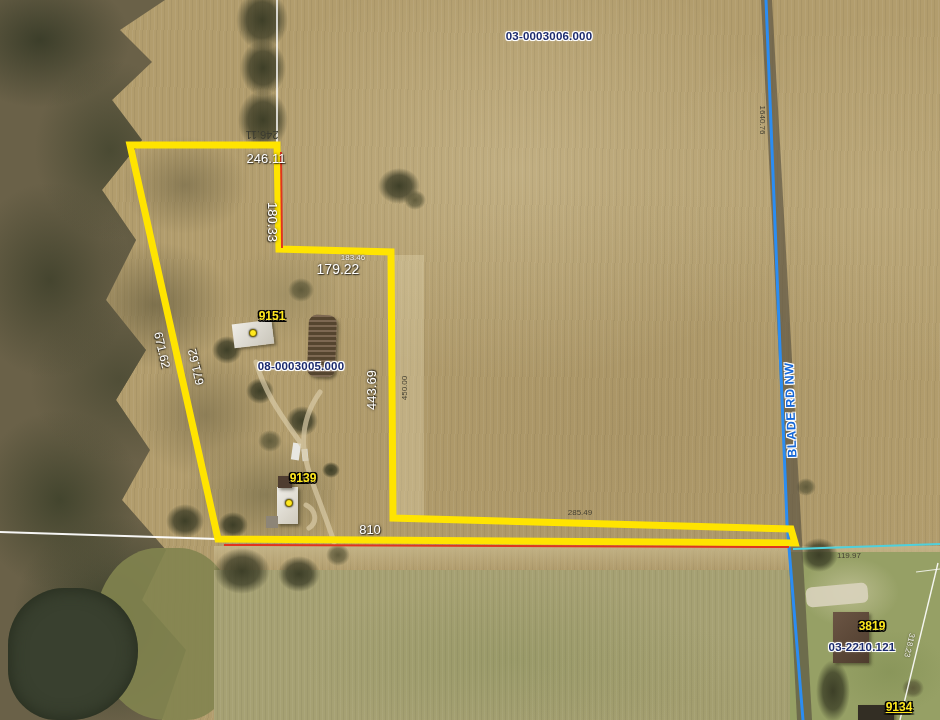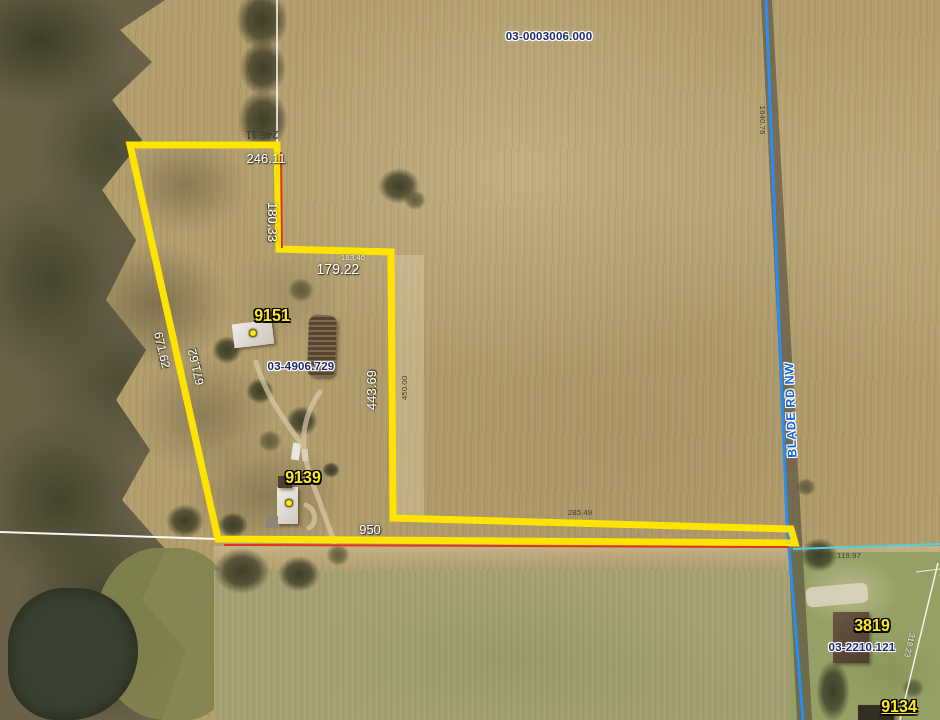--- a/index.html
+++ b/index.html
@@ -65,21 +65,21 @@
   .drive-9136{left:806px;top:585px;width:62px;height:20px;background:#d9d3bd;border-radius:6px;transform:rotate(-5deg);opacity:.9;}
   .house-9134{left:858px;top:705px;width:36px;height:15px;background:#332e24;}
 
   
   svg.overlay{left:0;top:0;width:940px;height:720px;pointer-events:none;}
 
   
   .label{white-space:nowrap;transform:translate(-50%,-50%);z-index:30;line-height:1;}
   .parcel-id{font-size:11.5px;font-weight:bold;color:#1b2a6e;letter-spacing:0.2px;
     text-shadow:-1px -1px 0 #fff,1px -1px 0 #fff,-1px 1px 0 #fff,1px 1px 0 #fff,0 0 3px #fff;}
-  .addr{font-size:16px;font-weight:bold;color:#ffe81e;
+  .addr{font-size:12px;font-weight:bold;color:#ffe81e;
     text-shadow:-1.5px -1.5px 0 #000,1.5px -1.5px 0 #000,-1.5px 1.5px 0 #000,1.5px 1.5px 0 #000,0 0 2px #000;}
   .meas-w{font-size:13px;color:#fff;text-shadow:0 0 3px rgba(0,0,0,0.8),1px 1px 1px rgba(0,0,0,0.6);}
   .meas-sw{font-size:8px;color:#f4f2ea;text-shadow:0 0 2px rgba(0,0,0,0.7);}
   .meas-sd{font-size:8px;color:#464233;}
   .meas-ud{font-size:11px;color:#3b3b30;}
   .road-name{font-size:12.5px;font-weight:bold;color:#1668d8;letter-spacing:0.6px;
     text-shadow:-1px -1px 0 #fff,1px -1px 0 #fff,-1px 1px 0 #fff,1px 1px 0 #fff,0 0 2px #fff;}
   .disclaimer{font-size:15px;font-weight:bold;color:#fff;letter-spacing:0.3px;
     text-shadow:-1.5px -1.5px 0 #000,1.5px -1.5px 0 #000,-1.5px 1.5px 0 #000,1.5px 1.5px 0 #000,0 2px 2px #000;}
   .dot{width:8px;height:8px;border-radius:50%;background:#ffe81e;border:1.5px solid #6e5c00;
@@ -150,28 +150,28 @@
   <div class="dot" style="left:289px;top:503px;"></div>
 
   <div class="label parcel-id" style="left:549px;top:37px;">03-0003006.000</div>
   <div class="label meas-sd" style="left:762px;top:120px;transform:translate(-50%,-50%) rotate(90deg);">1640.76</div>
   <div class="label meas-ud" style="left:262px;top:134px;transform:translate(-50%,-50%) rotate(180deg);">246.11</div>
   <div class="label meas-w" style="left:266px;top:158px;">246.11</div>
   <div class="label meas-w" style="left:272px;top:222px;transform:translate(-50%,-50%) rotate(90deg);">180.33</div>
   <div class="label meas-sw" style="left:353px;top:238px;margin-top:20px;">183.46</div>
   <div class="label meas-w" style="left:338px;top:269px;font-size:14px;">179.22</div>
   <div class="label addr" style="left:272px;top:316px;">9151</div>
-  <div class="label parcel-id" style="left:301px;top:367px;">03-4906.729</div>
+  <div class="label parcel-id" style="left:301px;top:367px;">08-0003005.000</div>
   <div class="label meas-w" style="left:162px;top:350px;font-size:12px;transform:translate(-50%,-50%) rotate(77deg);">671.62</div>
   <div class="label meas-w" style="left:196px;top:367px;font-size:12px;transform:translate(-50%,-50%) rotate(257deg);">671.62</div>
   <div class="label meas-w" style="left:371px;top:390px;transform:translate(-50%,-50%) rotate(-90deg);">443.69</div>
   <div class="label meas-sd" style="left:405px;top:388px;transform:translate(-50%,-50%) rotate(-90deg);">450.00</div>
   <div class="label road-name" style="left:791px;top:410px;transform:translate(-50%,-50%) rotate(-92deg);">BLADE RD NW</div>
   <div class="label addr" style="left:303px;top:478px;">9139</div>
-  <div class="label meas-w" style="left:370px;top:529px;">950</div>
+  <div class="label meas-w" style="left:370px;top:529px;">810</div>
   <div class="label meas-sd" style="left:580px;top:513px;">285.49</div>
   <div class="label meas-sd" style="left:849px;top:556px;">119.97</div>
   <div class="label meas-sw" style="left:909px;top:645px;transform:translate(-50%,-50%) rotate(103deg);">318.23</div>
   <div class="label addr" style="left:872px;top:626px;">3819</div>
   <div class="label parcel-id" style="left:862px;top:648px;">03-2210.121</div>
   <div class="label addr" style="left:899px;top:707px;text-decoration:underline;">9134</div>
 
 </div>
 
 </body></html>

